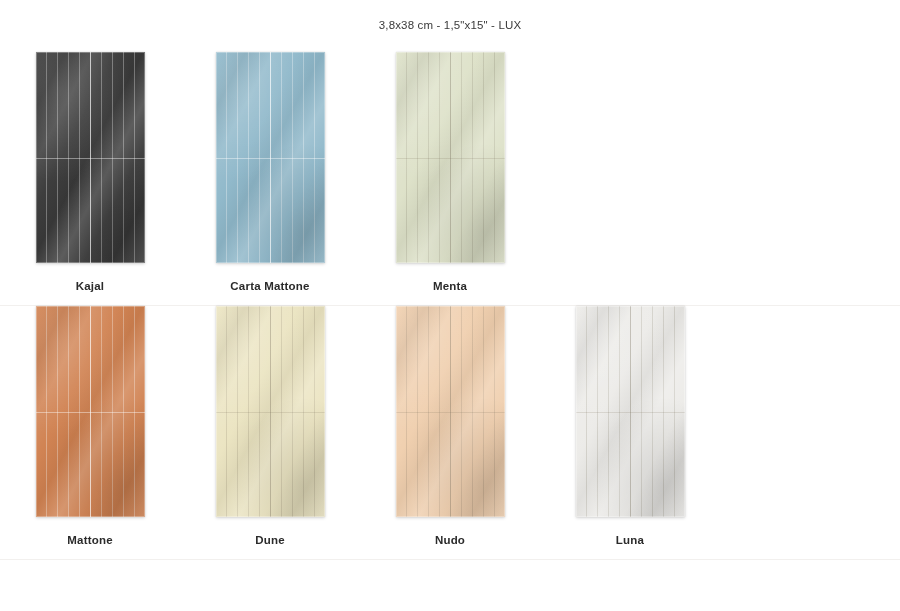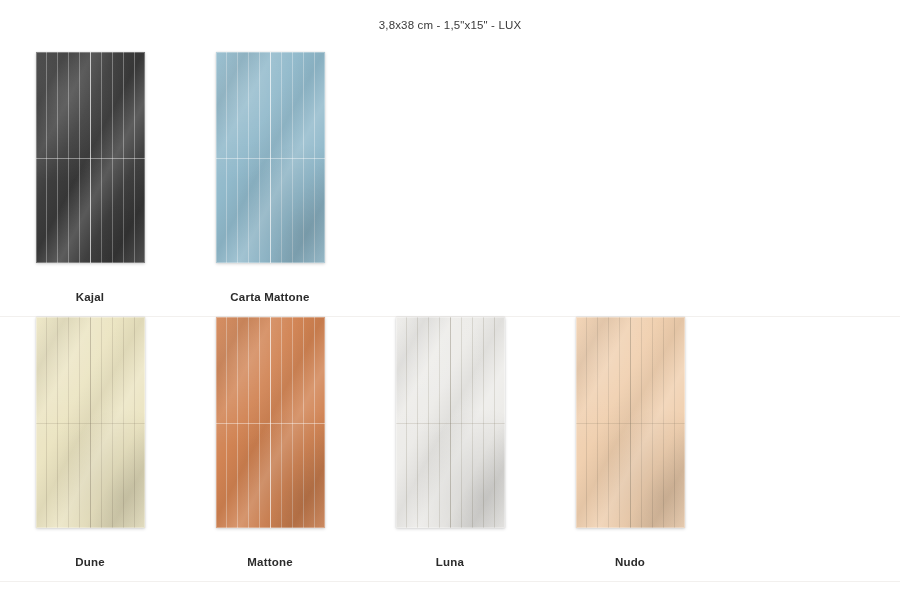--- a/index.html
+++ b/index.html
@@ -139,21 +139,21 @@
 
   .tile-edge {
     position: absolute;
     inset: 0;
     border: 1px solid rgba(255,255,255,0.30);
     pointer-events: none;
   }
 
   
   .swatch-label {
-    margin-top: 28px;
+    margin-top: 17px;
     font-size: 11.5px;
     font-weight: bold;
     color: #2b2b2b;
     letter-spacing: 0.2px;
     text-align: center;
   }
 </style>
 </head>
 <body>
 
@@ -210,24 +210,71 @@
           <div class="tile-shade"></div>
           <div class="tile-seam"></div>
           <div class="tile-joint"></div>
           <div class="tile-edge"></div>
         </div>
         <div class="swatch-label">Carta Mattone</div>
       </div>
 
 
 
+      <div class="swatch-cell">
+        <div class="tile light-grout">
+          <div class="tile-base" style="background: rgb(221, 225, 200);"></div>
+          <div class="tile-strips">
+            <div class="strip"></div>
+              <div class="strip"></div>
+              <div class="strip"></div>
+            <div class="strip"></div>
+              <div class="strip"></div>
+              <div class="strip"></div>
+            <div class="strip"></div>
+              <div class="strip"></div>
+              <div class="strip"></div>
+            <div class="strip"></div>
+          </div>
+          <div class="tile-gloss"></div>
+          <div class="tile-shade"></div>
+          <div class="tile-seam"></div>
+          <div class="tile-joint"></div>
+          <div class="tile-edge"></div>
+        </div>
+        <div class="swatch-label">Menta</div>
+      </div>
 
     </div>
 
     <div class="swatch-row">
+
+      <div class="swatch-cell">
+        <div class="tile dark-grout">
+          <div class="tile-base" style="background: rgb(208, 129, 80);"></div>
+          <div class="tile-strips">
+            <div class="strip"></div>
+              <div class="strip"></div>
+              <div class="strip"></div>
+            <div class="strip"></div>
+              <div class="strip"></div>
+              <div class="strip"></div>
+            <div class="strip"></div>
+              <div class="strip"></div>
+              <div class="strip"></div>
+            <div class="strip"></div>
+          </div>
+          <div class="tile-gloss"></div>
+          <div class="tile-shade"></div>
+          <div class="tile-seam"></div>
+          <div class="tile-joint"></div>
+          <div class="tile-edge"></div>
+        </div>
+        <div class="swatch-label">Mattone</div>
+      </div>
 
       <div class="swatch-cell">
         <div class="tile light-grout">
           <div class="tile-base" style="background: rgb(235, 228, 193);"></div>
           <div class="tile-strips">
             <div class="strip"></div>
               <div class="strip"></div>
               <div class="strip"></div>
             <div class="strip"></div>
               <div class="strip"></div>
@@ -239,44 +286,44 @@
           </div>
           <div class="tile-gloss"></div>
           <div class="tile-shade"></div>
           <div class="tile-seam"></div>
           <div class="tile-joint"></div>
           <div class="tile-edge"></div>
         </div>
         <div class="swatch-label">Dune</div>
       </div>
 
-      <div class="swatch-cell">
-        <div class="tile dark-grout">
-          <div class="tile-base" style="background: rgb(208, 129, 80);"></div>
-          <div class="tile-strips">
-            <div class="strip"></div>
-              <div class="strip"></div>
-              <div class="strip"></div>
-            <div class="strip"></div>
-              <div class="strip"></div>
-              <div class="strip"></div>
-            <div class="strip"></div>
-              <div class="strip"></div>
-              <div class="strip"></div>
-            <div class="strip"></div>
-          </div>
-          <div class="tile-gloss"></div>
-          <div class="tile-shade"></div>
-          <div class="tile-seam"></div>
-          <div class="tile-joint"></div>
-          <div class="tile-edge"></div>
-        </div>
-        <div class="swatch-label">Mattone</div>
-      </div>
-
+
+      <div class="swatch-cell">
+        <div class="tile light-grout">
+          <div class="tile-base" style="background: rgb(240, 207, 174);"></div>
+          <div class="tile-strips">
+            <div class="strip"></div>
+              <div class="strip"></div>
+              <div class="strip"></div>
+            <div class="strip"></div>
+              <div class="strip"></div>
+              <div class="strip"></div>
+            <div class="strip"></div>
+              <div class="strip"></div>
+              <div class="strip"></div>
+            <div class="strip"></div>
+          </div>
+          <div class="tile-gloss"></div>
+          <div class="tile-shade"></div>
+          <div class="tile-seam"></div>
+          <div class="tile-joint"></div>
+          <div class="tile-edge"></div>
+        </div>
+        <div class="swatch-label">Nudo</div>
+      </div>
 
       <div class="swatch-cell">
         <div class="tile light-grout">
           <div class="tile-base" style="background: rgb(236, 235, 232);"></div>
           <div class="tile-strips">
             <div class="strip"></div>
               <div class="strip"></div>
               <div class="strip"></div>
             <div class="strip"></div>
               <div class="strip"></div>
@@ -288,40 +335,16 @@
           </div>
           <div class="tile-gloss"></div>
           <div class="tile-shade"></div>
           <div class="tile-seam"></div>
           <div class="tile-joint"></div>
           <div class="tile-edge"></div>
         </div>
         <div class="swatch-label">Luna</div>
       </div>
 
-      <div class="swatch-cell">
-        <div class="tile light-grout">
-          <div class="tile-base" style="background: rgb(240, 207, 174);"></div>
-          <div class="tile-strips">
-            <div class="strip"></div>
-              <div class="strip"></div>
-              <div class="strip"></div>
-            <div class="strip"></div>
-              <div class="strip"></div>
-              <div class="strip"></div>
-            <div class="strip"></div>
-              <div class="strip"></div>
-              <div class="strip"></div>
-            <div class="strip"></div>
-          </div>
-          <div class="tile-gloss"></div>
-          <div class="tile-shade"></div>
-          <div class="tile-seam"></div>
-          <div class="tile-joint"></div>
-          <div class="tile-edge"></div>
-        </div>
-        <div class="swatch-label">Nudo</div>
-      </div>
-
     </div>
 
   </div>
 </div>
 
 </body></html>

